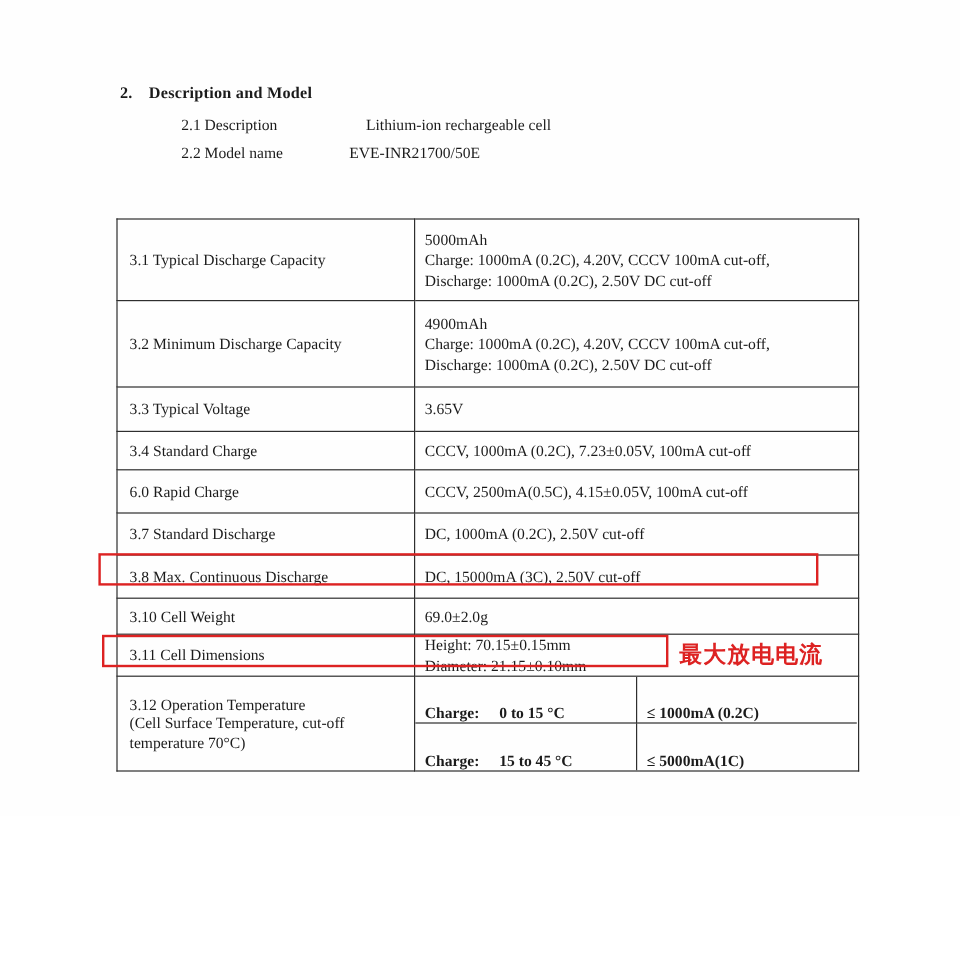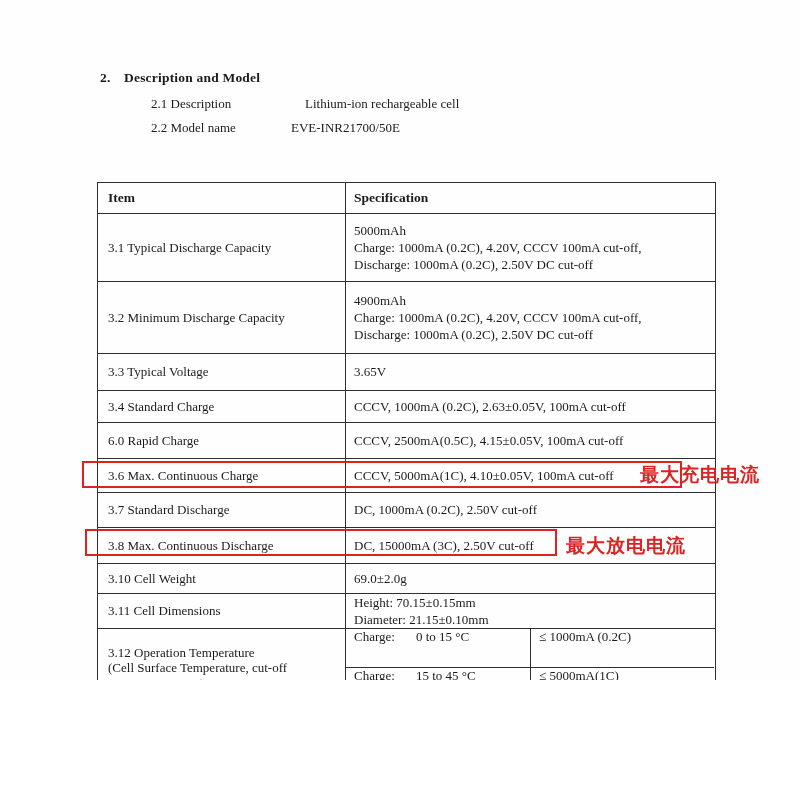--- a/index.html
+++ b/index.html
@@ -39,21 +39,21 @@
   .cell-spec { padding-left: 8px;  padding-right: 4px; }
   .cell-spec .line, .cell-item .line { line-height: 17px; }
   .op-item { vertical-align: middle; margin-top: 48px; }
   .op-item .line { line-height: 15.5px; }
   .op-wrap { padding: 0 !important; vertical-align: top; }
   .op-grid {
     display: grid;
     grid-template-columns: 185px 183px;
     grid-template-rows: 39px 39px;
   }
-  .op-cell { display: flex; align-items: flex-start; padding-left: 8px; }
+  .op-cell { display: flex; align-items: flex-end; padding-left: 8px; font-weight: bold; }
   .op-cond { border-right: 1px solid var(--line); }
   .op-r1 { border-bottom: 1px solid var(--line); }
   .cond-label { display: inline-block; width: 62px; }
 
   .hl-box {
     position: absolute;
     border: 2px solid var(--red);
     pointer-events: none; z-index: 3;
   }
   .hl-note {
@@ -82,24 +82,20 @@
     <span class="kv-value" style="left:140px">EVE-INR21700/50E</span>
   </div>
 
 
   <table class="spec-table">
     <colgroup>
         <col style="width:248px">
         <col style="width:370px">
       </colgroup>
     <tbody>
-        <tr style="height:31px">
-      <th class="cell-item">Item</th>
-      <th class="cell-spec">Specification</th>
-    </tr>
 
     <tr style="height:68px">
       <td class="cell-item">3.1 Typical Discharge Capacity</td>
       <td class="cell-spec">
         <div class="line">5000mAh</div>
         <div class="line">Charge: 1000mA (0.2C), 4.20V, CCCV 100mA cut-off,</div>
         <div class="line">Discharge: 1000mA (0.2C), 2.50V DC cut-off</div>
       </td>
     </tr>
 
@@ -112,32 +108,28 @@
       </td>
     </tr>
 
     <tr style="height:37px">
       <td class="cell-item">3.3 Typical Voltage</td>
       <td class="cell-spec">3.65V</td>
     </tr>
 
     <tr style="height:32px">
       <td class="cell-item">3.4 Standard Charge</td>
-      <td class="cell-spec">CCCV, 1000mA (0.2C), 2.63±0.05V, 100mA cut-off</td>
+      <td class="cell-spec">CCCV, 1000mA (0.2C), 7.23±0.05V, 100mA cut-off</td>
     </tr>
 
     <tr style="height:36px">
       <td class="cell-item">6.0 Rapid Charge</td>
       <td class="cell-spec">CCCV, 2500mA(0.5C), 4.15±0.05V, 100mA cut-off</td>
     </tr>
 
-    <tr style="height:34px">
-      <td class="cell-item">3.6 Max. Continuous Charge</td>
-      <td class="cell-spec">CCCV, 5000mA(1C), 4.10±0.05V, 100mA cut-off</td>
-    </tr>
 
     <tr style="height:35px">
       <td class="cell-item">3.7 Standard Discharge</td>
       <td class="cell-spec">DC, 1000mA (0.2C), 2.50V cut-off</td>
     </tr>
 
     <tr style="height:36px">
       <td class="cell-item">3.8 Max. Continuous Discharge</td>
       <td class="cell-spec">DC, 15000mA (3C), 2.50V cut-off</td>
     </tr>
@@ -174,18 +166,17 @@
             <span>15 to 45 °C</span>
           </div>
           <div class="op-cell">≤ 5000mA(1C)</div>
         </div>
       </td>
     </tr>
   </tbody>
     </table>
 
   <div class="hl-box" style="left:82px; top:461px; width:600px; height:27px"></div>
-  <div class="hl-note" style="left:640px; top:462px">最大充电电流</div>
 
   <div class="hl-box" style="left:85px; top:529px; width:472px; height:27px"></div>
   <div class="hl-note" style="left:566px; top:533px">最大放电电流</div>
 
 </div>
 
 </body></html>

